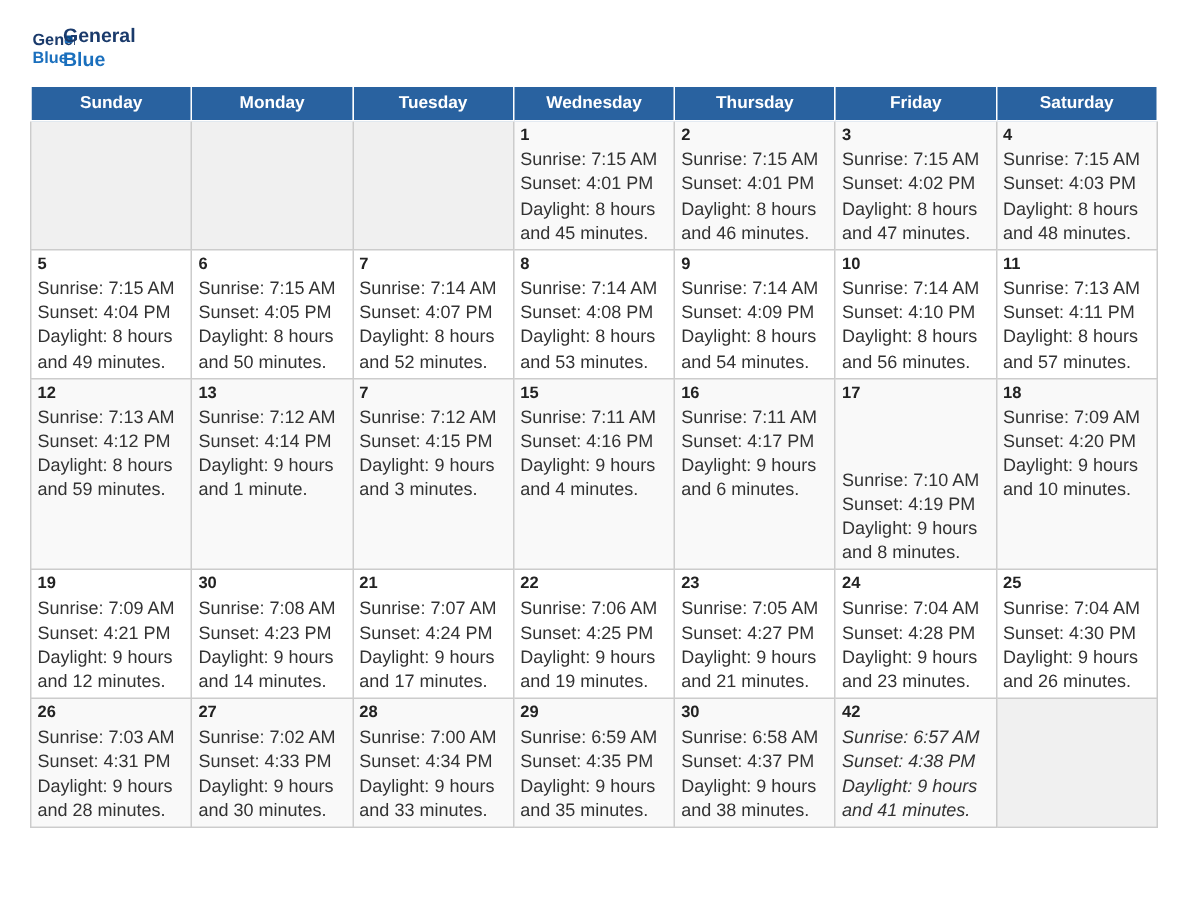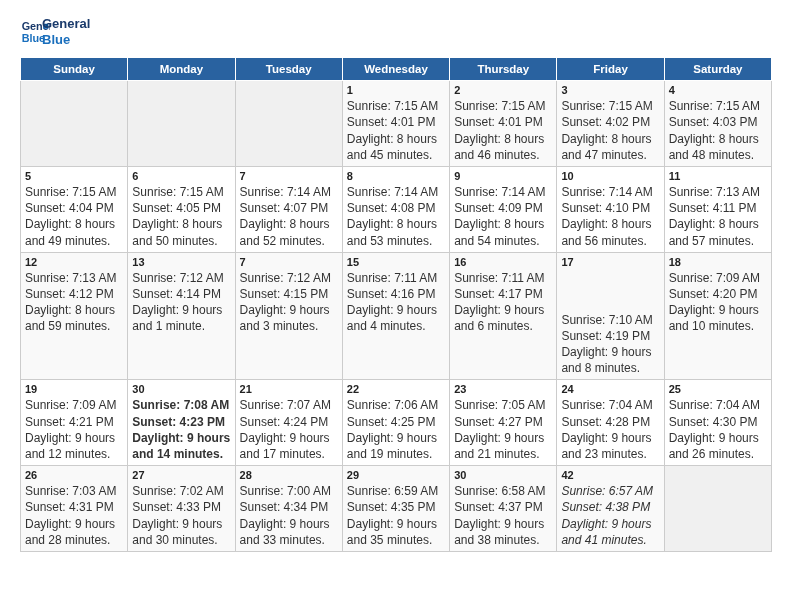--- a/index.html
+++ b/index.html
@@ -257,21 +257,21 @@
         <tr>
           <td>
             <div class="cell-day">19</div>
             <div class="cell-info" style="white-space: pre-line;">Sunrise: 7:09 AM
 Sunset: 4:21 PM
 Daylight: 9 hours
 and 12 minutes.</div>
           </td>
           <td>
             <div class="cell-day">30</div>
-            <div class="cell-info" style="white-space: pre-line; font-weight: bold;">Sunrise: 7:08 AM
+            <div class="cell-info" style="white-space: pre-line;">Sunrise: 7:08 AM
 Sunset: 4:23 PM
 Daylight: 9 hours
 and 14 minutes.</div>
           </td>
           <td>
             <div class="cell-day">21</div>
             <div class="cell-info" style="white-space: pre-line;">Sunrise: 7:07 AM
 Sunset: 4:24 PM
 Daylight: 9 hours
 and 17 minutes.</div>

